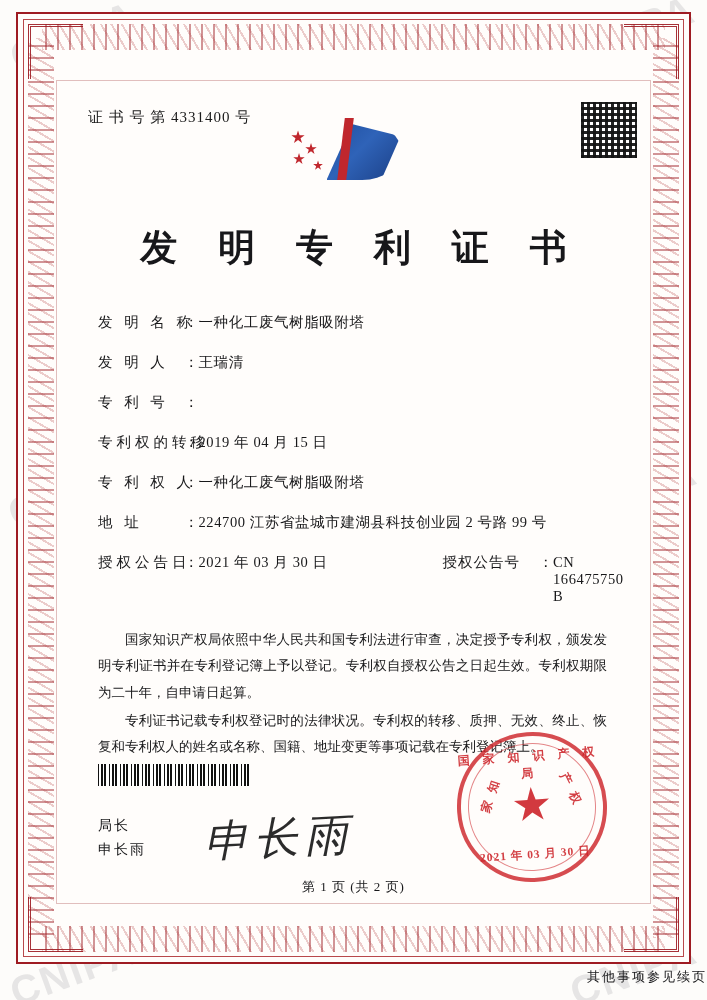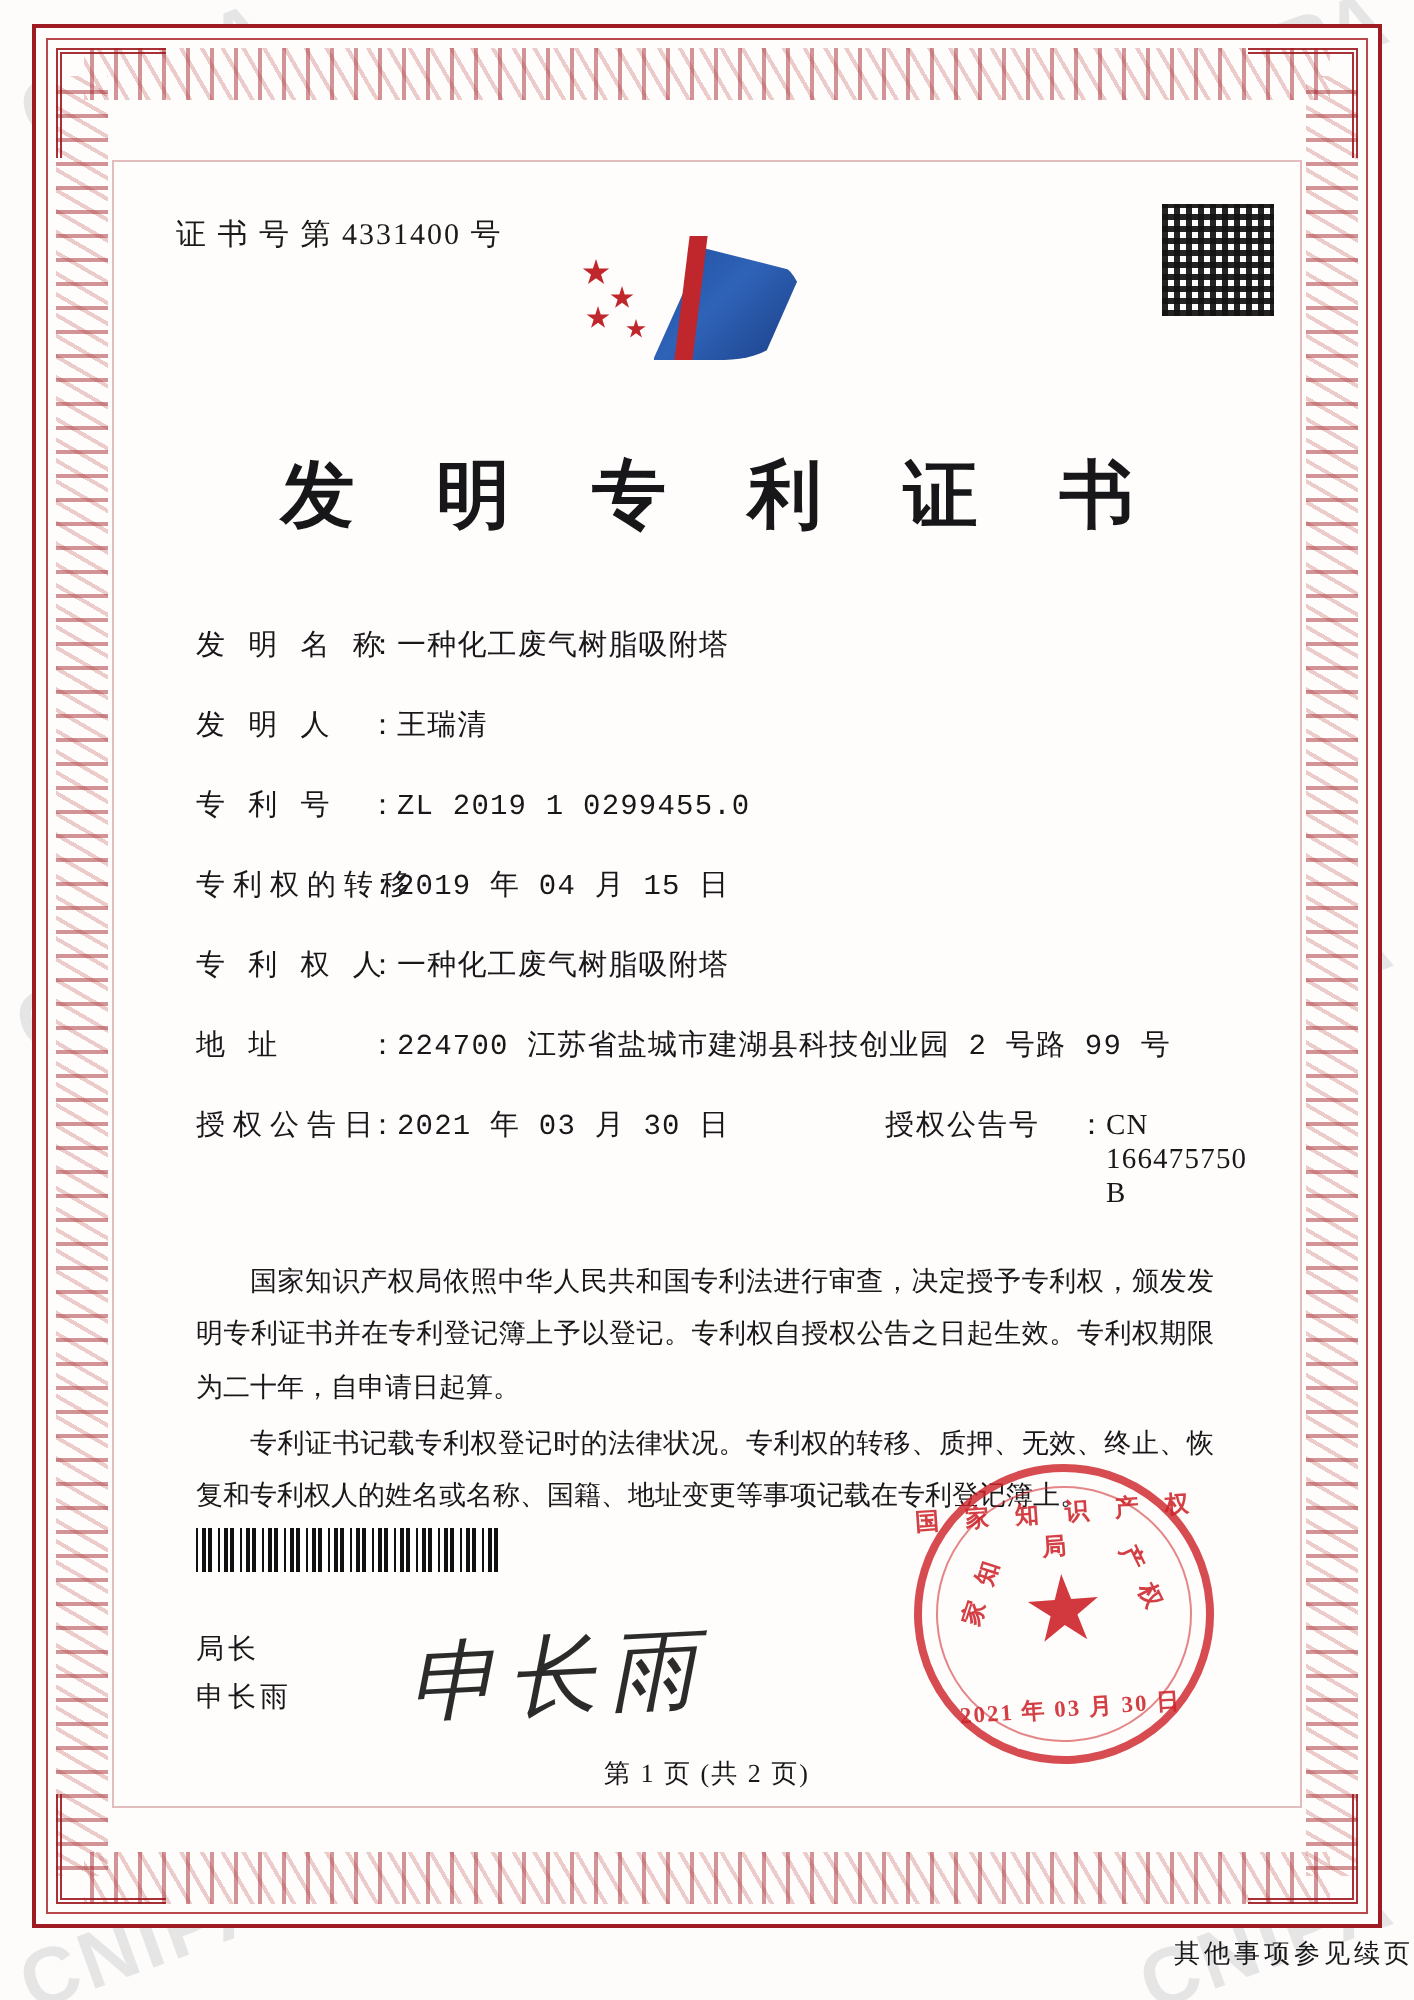--- a/index.html
+++ b/index.html
@@ -274,21 +274,20 @@
     flex: 0 0 86px;
     letter-spacing: 4px;
     white-space: nowrap;
   }
   .field-colon {
     flex: 0 0 14px;
   }
   .field-value {
     flex: 1;
     letter-spacing: .6px;
-    font-family: Liberation Mono, monospace;
   }
   .field-row.two-col .field-value {
     flex: 0 0 244px;
   }
   .field-label2 {
     flex: 0 0 96px;
     letter-spacing: 1px;
     white-space: nowrap;
   }
   .field-value2 {
@@ -489,21 +488,20 @@
 
       <div class="field-row">
         <span class="field-label">发 明 人</span>
         <span class="field-colon">：</span>
         <span class="field-value">王瑞清</span>
       </div>
 
       <div class="field-row">
         <span class="field-label">专 利 号</span>
         <span class="field-colon">：</span>
-        <span class="field-value">ZL 2019 1 0299455.0</span>
       </div>
 
       <div class="field-row">
         <span class="field-label">专利权的转移</span>
         <span class="field-colon">：</span>
         <span class="field-value">2019 年 04 月 15 日</span>
       </div>
 
       <div class="field-row">
         <span class="field-label">专 利 权 人</span>

